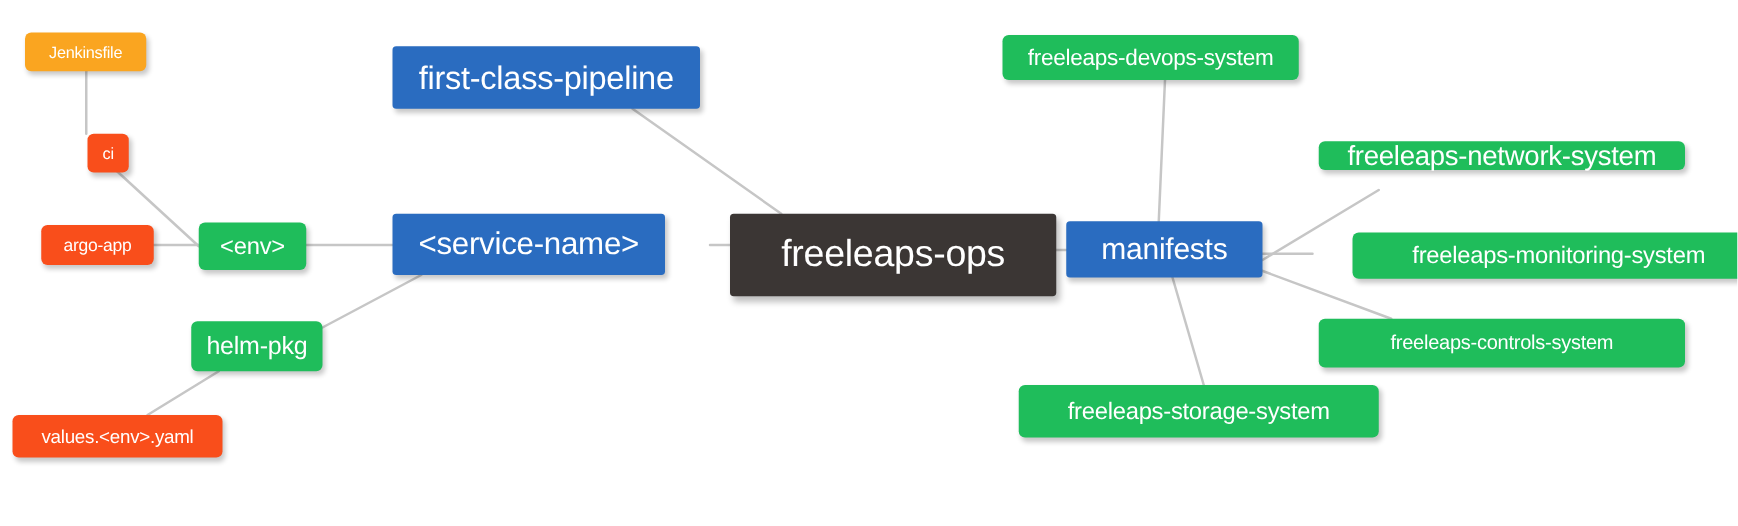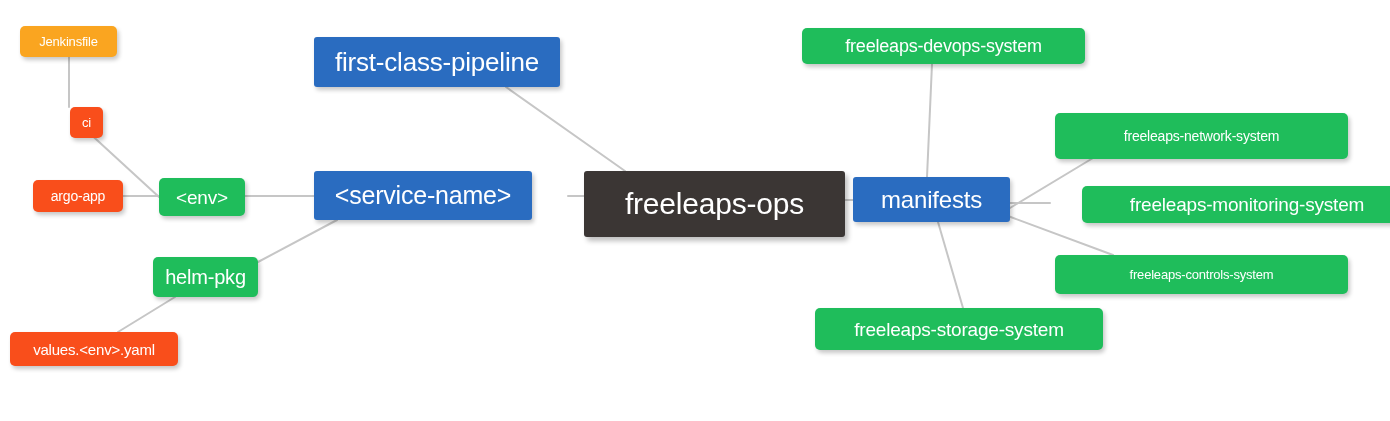--- a/index.html
+++ b/index.html
@@ -75,19 +75,19 @@
       <div class="mm-node orange" style="left: 20px; top: 26px; width: 97px; height: 31px; font-size: 13px;">Jenkinsfile</div>
       <div class="mm-node red" style="left: 70px; top: 107px; width: 33px; height: 31px; font-size: 13px;">ci</div>
       <div class="mm-node red" style="left: 33px; top: 180px; width: 90px; height: 32px; font-size: 14px;">argo-app</div>
       <div class="mm-node green" style="left: 159px; top: 178px; width: 86px; height: 38px; font-size: 19px;">&lt;env&gt;</div>
       <div class="mm-node green" style="left: 153px; top: 257px; width: 105px; height: 40px; font-size: 20px;">helm-pkg</div>
       <div class="mm-node red" style="left: 10px; top: 332px; width: 168px; height: 34px; font-size: 15px;">values.&lt;env&gt;.yaml</div>
       <div class="mm-node blue" style="left: 314px; top: 37px; width: 246px; height: 50px; font-size: 26px;">first-class-pipeline</div>
       <div class="mm-node blue" style="left: 314px; top: 171px; width: 218px; height: 49px; font-size: 25px;">&lt;service-name&gt;</div>
       <div class="mm-node root" style="left: 584px; top: 171px; width: 261px; height: 66px; font-size: 30px;">freeleaps-ops</div>
       <div class="mm-node blue" style="left: 853px; top: 177px; width: 157px; height: 45px; font-size: 24px;">manifests</div>
-      <div class="mm-node green" style="left: 802px; top: 28px; width: 283px; height: 36px; font-size: 18px;">freeleaps-devops-system</div>
-      <div class="mm-node green" style="left: 1055px; top: 113px; width: 293px; height: 46px; font-size: 14px;">freeleaps-network-system</div>
+      <div class="mm-node green" style="left: 802px; top: 28px; width: 237px; height: 36px; font-size: 18px;">freeleaps-devops-system</div>
+      <div class="mm-node green" style="left: 1055px; top: 113px; width: 293px; height: 23px; font-size: 22px;">freeleaps-network-system</div>
       <div class="mm-node green" style="left: 1050px; top: 186px; width: 330px; height: 37px; font-size: 19px; margin-left: 32px;">freeleaps-monitoring-system</div>
-      <div class="mm-node green" style="left: 1055px; top: 255px; width: 293px; height: 39px; font-size: 13px;">freeleaps-controls-system</div>
+      <div class="mm-node green" style="left: 1055px; top: 255px; width: 293px; height: 39px; font-size: 16px;">freeleaps-controls-system</div>
       <div class="mm-node green" style="left: 815px; top: 308px; width: 288px; height: 42px; font-size: 19px;">freeleaps-storage-system</div>
     </div>
 </div>
 
 </body></html>

